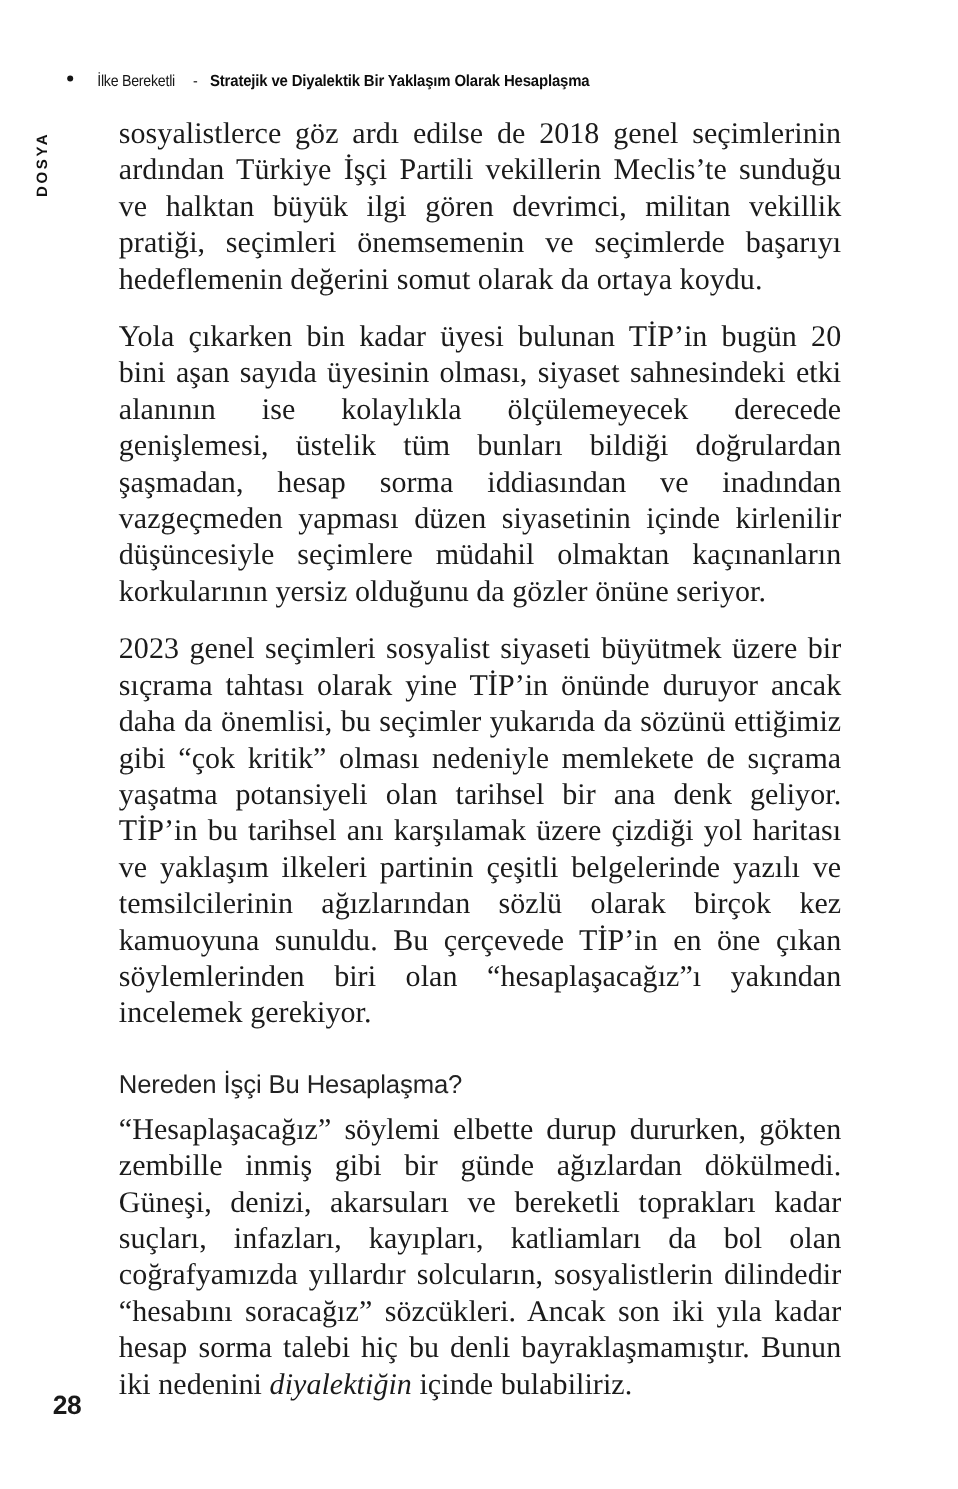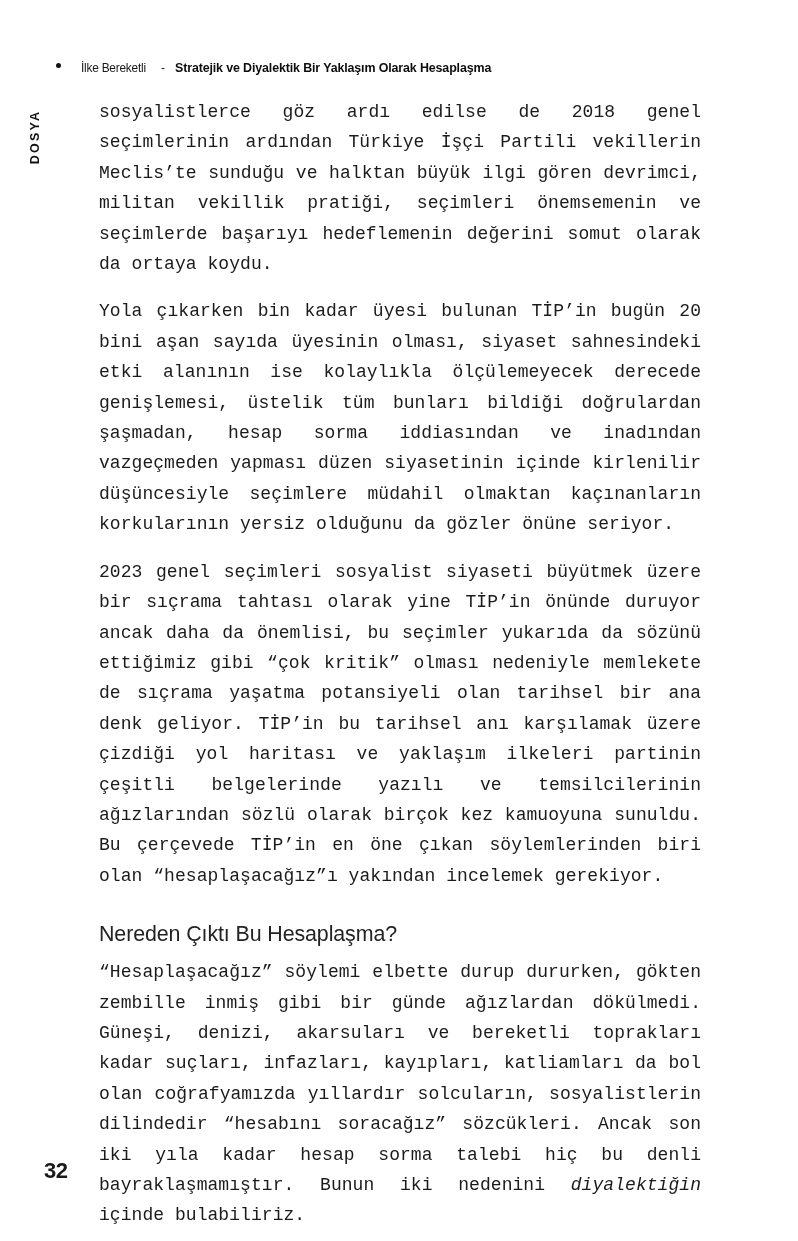--- a/index.html
+++ b/index.html
@@ -99,22 +99,22 @@
   
   .column {
     position: absolute;
     left: 99px;
     top: 97px;
     width: 602px;
   }
 
   p.body-text {
     margin: 0 0 17px 0;
-    font-family: Liberation Mono, monospace;
-    font-size: 18px;
+    font-family: Liberation Serif, serif;
+    font-size: 25px;
     line-height: 30.4px;
     text-align: justify;
     text-justify: inter-word;
     color: #1b1b1b;
     hyphens: manual;
     letter-spacing: 0.05px;
   }
   p.body-text:last-child { margin-bottom: 0; }
 
   p.body-text em {
@@ -158,24 +158,24 @@
   <div class="section-tab">
     <span class="section-tab-label">DOSYA</span>
   </div>
 
   <div class="column">
 
     <p class="body-text">sosyalistlerce göz ardı edilse de 2018 genel seçimlerinin ardından Türkiye İşçi Partili vekillerin Meclis’te sunduğu ve halktan büyük ilgi gören devrimci, militan vekillik pratiği, seçimleri önemsemenin ve seçimlerde başarıyı hedeflemenin değerini somut olarak da ortaya koydu.</p>
     <p class="body-text">Yola çıkarken bin kadar üyesi bulunan TİP’in bugün 20 bini aşan sayıda üyesinin olması, siyaset sahnesindeki etki alanının ise kolaylıkla ölçülemeyecek derecede genişlemesi, üstelik tüm bunları bildiği doğrulardan şaşmadan, hesap sorma iddiasından ve inadından vazgeçmeden yapması düzen siyasetinin içinde kirlenilir düşüncesiyle seçimlere müdahil olmaktan kaçınanların korkularının yersiz olduğunu da gözler önüne seriyor.</p>
     <p class="body-text">2023 genel seçimleri sosyalist siyaseti büyütmek üzere bir sıçrama tahtası olarak yine TİP’in önünde duruyor ancak daha da önemlisi, bu seçimler yukarıda da sözünü ettiğimiz gibi “çok kritik” olması nedeniyle memlekete de sıçrama yaşatma potansiyeli olan tarihsel bir ana denk geliyor. TİP’in bu tarihsel anı karşılamak üzere çizdiği yol haritası ve yaklaşım ilkeleri partinin çeşitli belgelerinde yazılı ve temsilcilerinin ağızlarından sözlü olarak birçok kez kamuoyuna sunuldu. Bu çerçevede TİP’in en öne çıkan söylemlerinden biri olan “hesaplaşacağız”ı yakından incelemek gerekiyor.</p>
 
-    <h2 class="section-heading">Nereden Çıktı Bu Hesaplaşma?</h2>
+    <h2 class="section-heading">Nereden İşçi Bu Hesaplaşma?</h2>
 
     <p class="body-text">
       <span>“Hesaplaşacağız” söylemi elbette durup dururken, gökten zembille inmiş gibi bir günde ağızlardan dökülmedi. Güneşi, denizi, akarsuları ve bereketli toprakları kadar suçları, infazları, kayıpları, katliamları da bol olan coğrafyamızda yıllardır solcuların, sosyalistlerin dilindedir “hesabını soracağız” sözcükleri. Ancak son iki yıla kadar hesap sorma talebi hiç bu denli bayraklaşmamıştır. Bunun iki nedenini </span><em>diyalektiğin</em><span> içinde bulabiliriz.</span>
     </p>
 
 
   </div>
 
-  <div class="folio">32</div>
+  <div class="folio">28</div>
 
 </div>
 
 </body></html>

